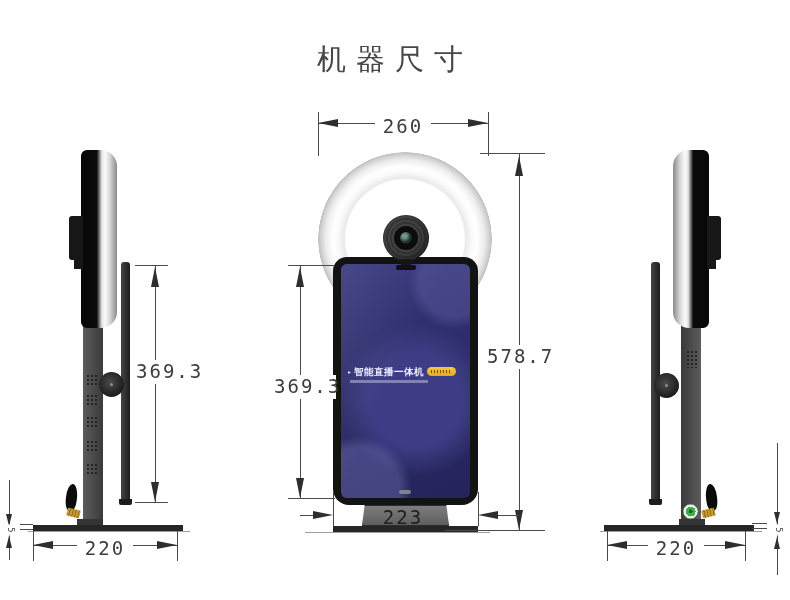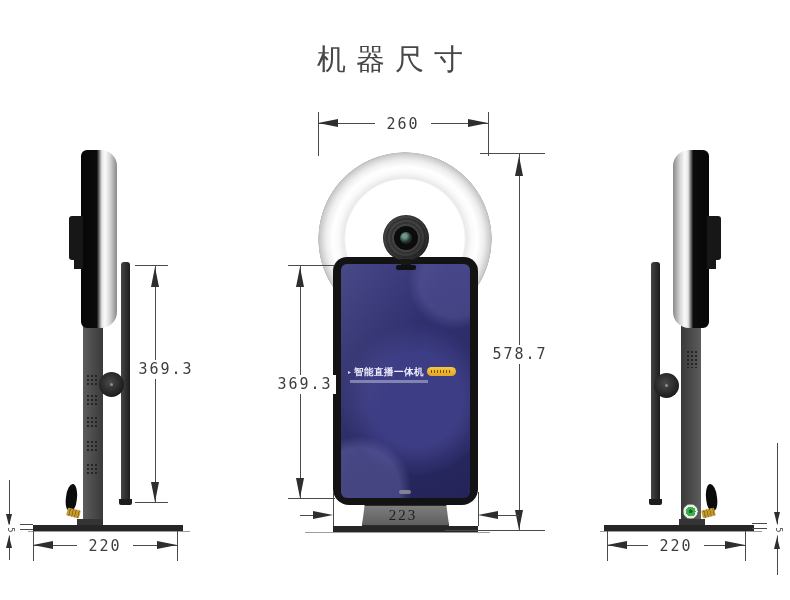--- a/index.html
+++ b/index.html
@@ -11,23 +11,23 @@
   .hl{position:absolute;height:1px;background:#4a4a4a;z-index:4;}
   .vl{position:absolute;width:1px;background:#4a4a4a;z-index:4;}
   .arr{position:absolute;width:0;height:0;z-index:4;}
   .arr.a-left{border-top:4px solid transparent;border-bottom:4px solid transparent;border-right:20px solid #2e2e2e;}
   .arr.a-right{border-top:4px solid transparent;border-bottom:4px solid transparent;border-left:20px solid #2e2e2e;}
   .arr.a-up{border-left:4px solid transparent;border-right:4px solid transparent;border-bottom:20px solid #2e2e2e;}
   .arr.a-down{border-left:4px solid transparent;border-right:4px solid transparent;border-top:20px solid #2e2e2e;}
   .arr.small.a-up{border-left:3px solid transparent;border-right:3px solid transparent;border-bottom:12px solid #2e2e2e;}
   .arr.small.a-down{border-left:3px solid transparent;border-right:3px solid transparent;border-top:12px solid #2e2e2e;}
   .dim{position:absolute;font-family:"DejaVu Sans Mono","Liberation Mono",monospace;
-       font-size:15px;letter-spacing:2px;color:#3d3d3d;text-align:center;background:#fff;
+       font-size:19px;letter-spacing:2px;color:#3d3d3d;text-align:center;background:#fff;
        line-height:1.25;z-index:5;}
-  .dim.on-stand{background:transparent;color:#1e1e1e;font-family:Liberation Serif, serif;}
+  .dim.on-stand{background:transparent;color:#1e1e1e;}
   .dim.tiny{font-size:8px;letter-spacing:0;transform:rotate(90deg);padding:0;z-index:6;}
   
   .part{position:absolute;}
   .side-panel{width:36px;height:178px;z-index:2;}
   .side-panel.left{border-radius:6px 16px 16px 6px;
     background:linear-gradient(90deg,#070707 0%,#0b0b0b 44%,#e6e6e6 58%,#fbfbfb 67%,#d8d8d8 80%,#909090 98%);}
   .side-panel.right{border-radius:16px 6px 6px 16px;
     background:linear-gradient(270deg,#070707 0%,#0b0b0b 44%,#e6e6e6 58%,#fbfbfb 67%,#d8d8d8 80%,#909090 98%);}
   .pole{width:20px;height:263px;z-index:1;}
   .pole.left{background:linear-gradient(90deg,#5c5c5c,#3a3a3a);}

